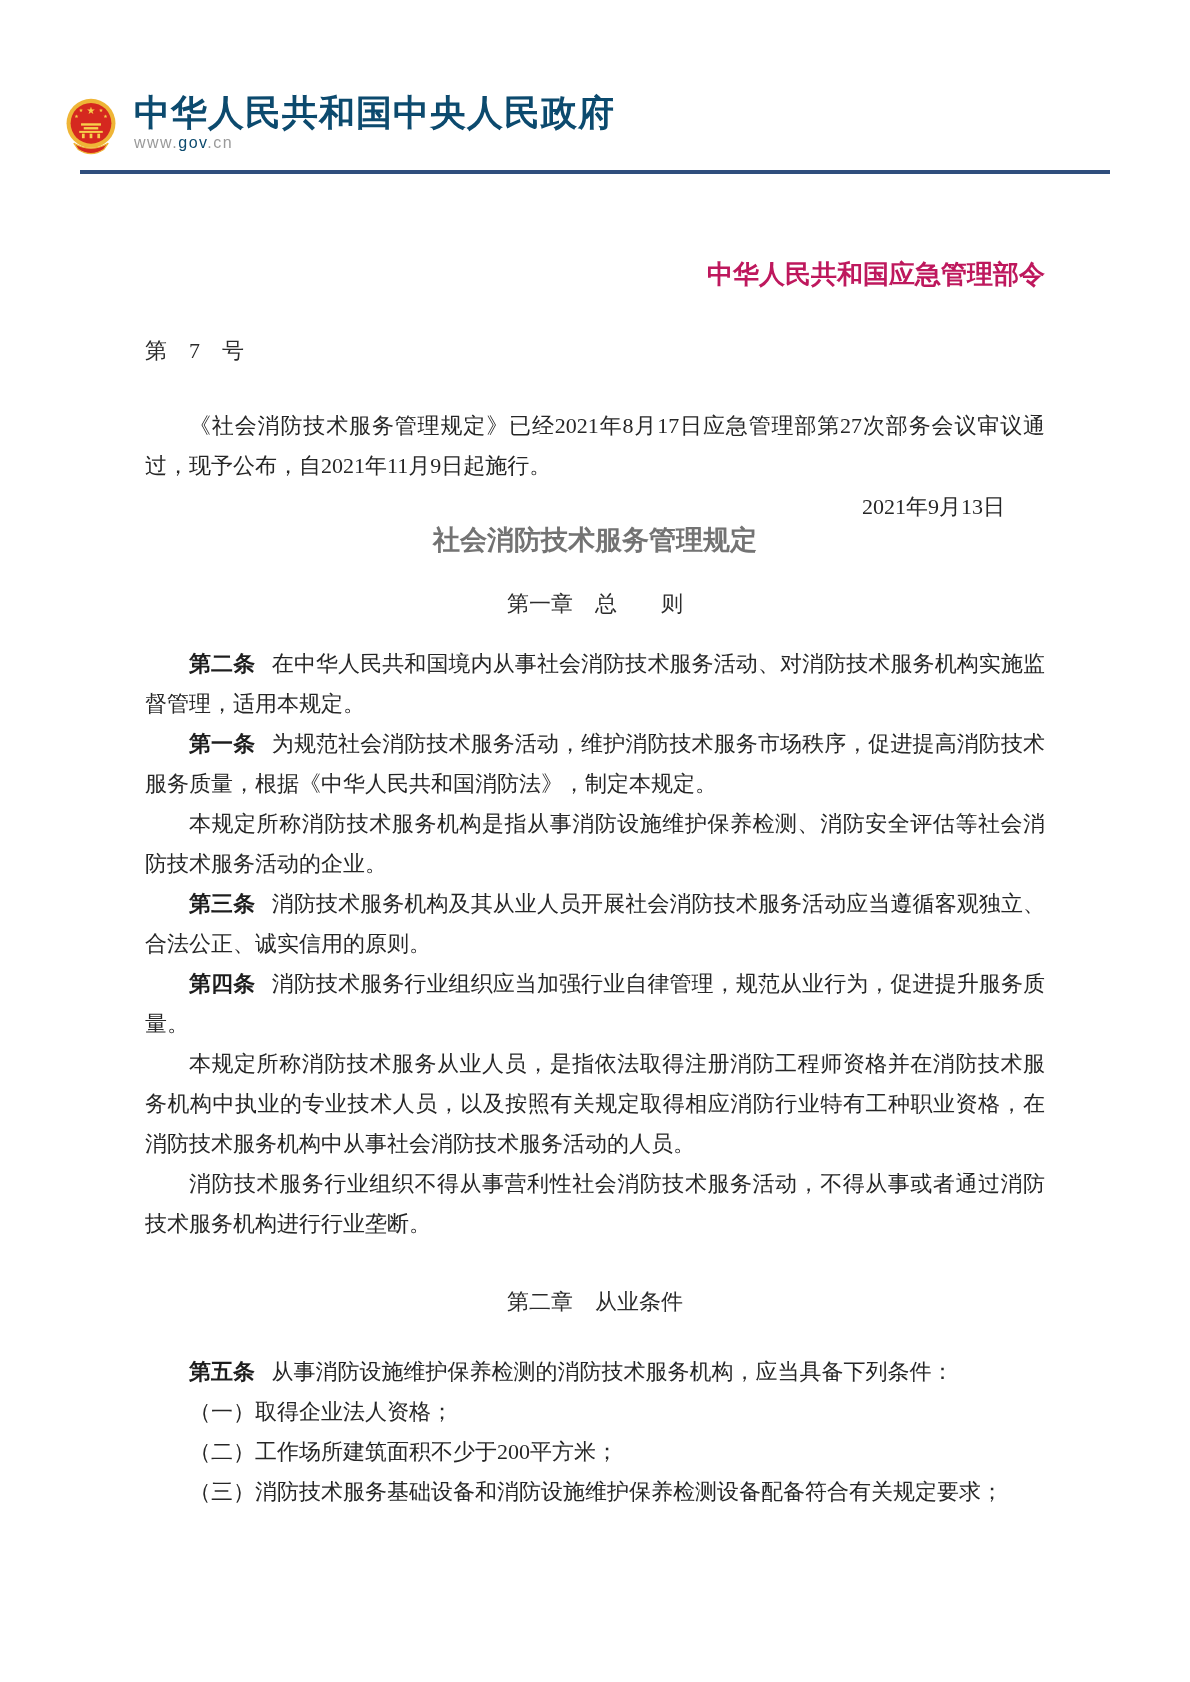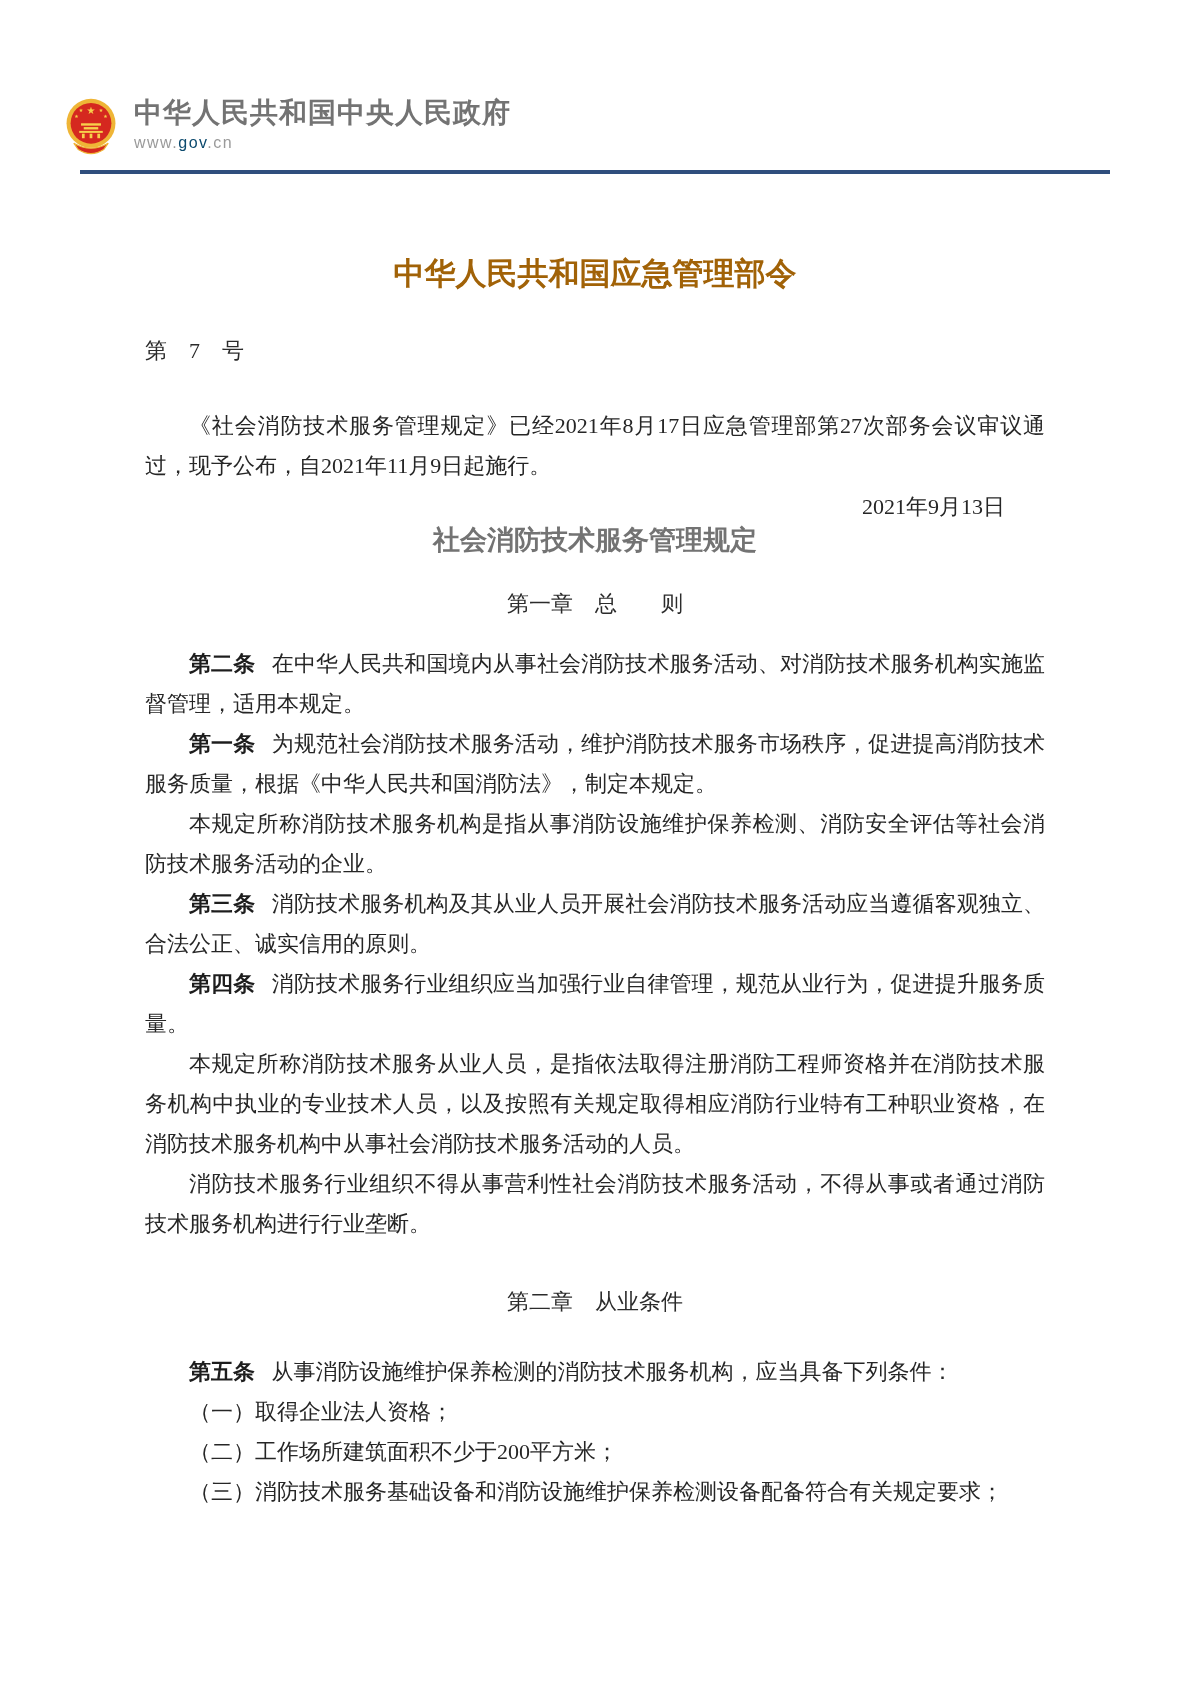--- a/index.html
+++ b/index.html
@@ -15,23 +15,23 @@
   .page { width: 1190px; height: 1682px; position: relative; }
 
   
   .site-header { padding: 96px 40px 0 40px; }
   .brand-row { display: flex; align-items: flex-start; }
   .emblem { width: 58px; height: 60px; margin-left: 22px; flex: 0 0 auto; }
   .brand-text { margin-left: 14px; }
   .site-title {
     font-family: "Liberation Sans", "DejaVu Sans", sans-serif;
     font-weight: bold;
-    font-size: 28px;
+    font-size: 36px;
     letter-spacing: 1px;
-    color: #737373;
+    color: #0c4a6e;
     line-height: 34px;
   }
   .site-url {
     font-family: "Liberation Sans", "DejaVu Sans", sans-serif;
     font-size: 16px;
     letter-spacing: 1.5px;
     color: #9a9a9a;
     margin-top: 4px;
   }
   .site-url .gov { color: #0c4a6e; }
@@ -45,23 +45,23 @@
   .doc {
     width: 900px;
     margin: 0 auto;
     font-size: 22px;
     line-height: 40px;
     text-align: justify;
   }
   .decree-title {
     font-family: "Liberation Sans", "DejaVu Sans", sans-serif;
     font-weight: bold;
-    font-size: 31px;
-    color: #a16207;
-    text-align: center;
+    font-size: 26px;
+    color: #be185d;
+    text-align: right;
     margin-top: 84px;
     line-height: 32px;
   }
   .decree-number {
     font-size: 22px;
     text-align: left;
     margin-top: 46px;
     line-height: 30px;
     color: #2b2b2b;
   }

